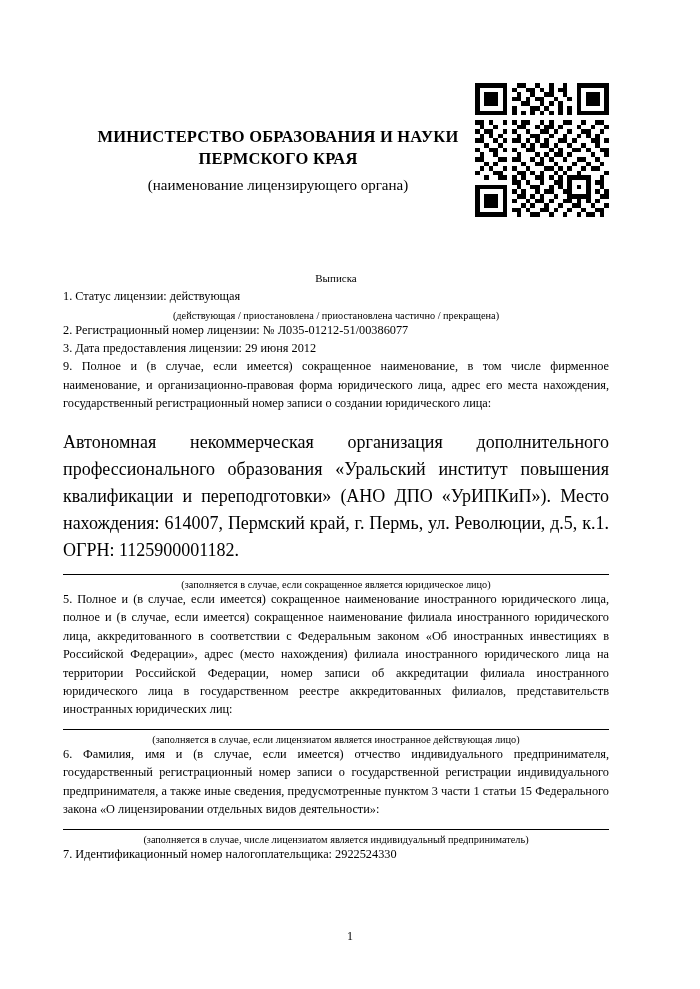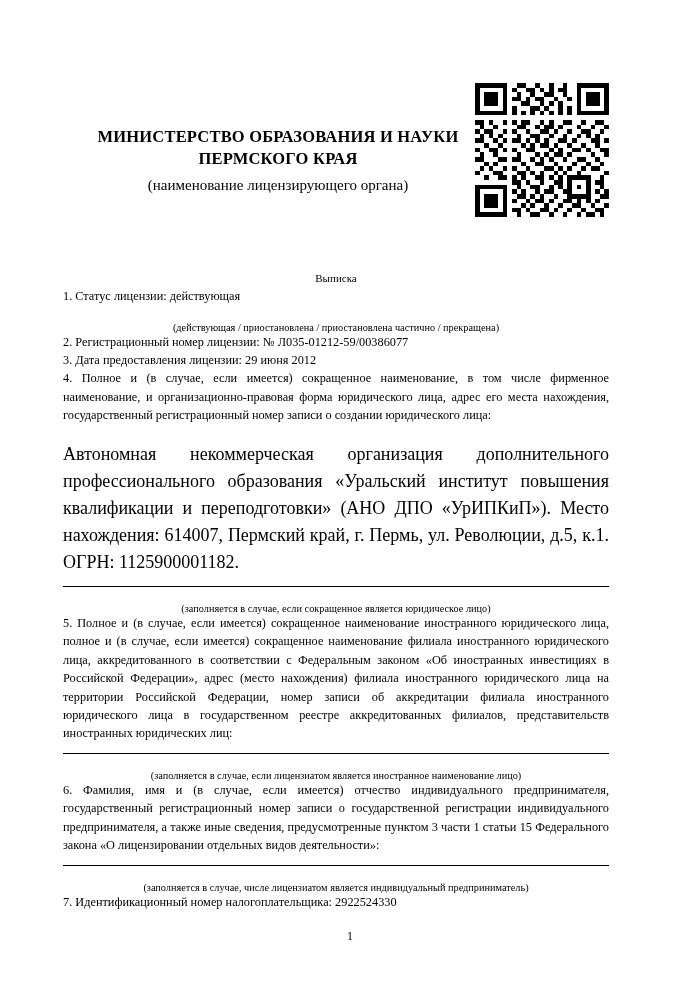--- a/index.html
+++ b/index.html
@@ -59,21 +59,21 @@
 
   .section {
     font-size: 12.3px;
     text-align: justify;
     line-height: 1.5;
   }
 
   .note {
     text-align: center;
     font-size: 10.3px;
-    margin-top: 16px;
+    margin-top: 4px;
   }
 
   .rule {
     border: 0;
     border-top: 1px solid #000;
     margin: 10px 0 0 0;
     height: 0;
   }
   .body-para {
     font-size: 18px;
@@ -341,32 +341,32 @@
     <div class="org-subtitle">(наименование лицензирующего органа)</div>
   </div>
 
   <div class="doc-title">
     <div>Выписка</div>
   </div>
 
   <div class="section">1. Статус лицензии: действующая</div>
   <div class="note">(действующая / приостановлена / приостановлена частично / прекращена)</div>
 
-  <div class="section">2. Регистрационный номер лицензии: № Л035-01212-59/00386077</div>
+  <div class="section">2. Регистрационный номер лицензии: № Л035-01212-51/00386077</div>
 
   <div class="section">3. Дата предоставления лицензии: 29 июня 2012</div>
 
-  <div class="section">4. Полное и (в случае, если имеется) сокращенное наименование, в том числе фирменное наименование, и организационно-правовая форма юридического лица, адрес его места нахождения, государственный регистрационный номер записи о создании юридического лица:</div>
+  <div class="section">9. Полное и (в случае, если имеется) сокращенное наименование, в том числе фирменное наименование, и организационно-правовая форма юридического лица, адрес его места нахождения, государственный регистрационный номер записи о создании юридического лица:</div>
   <div class="body-para">Автономная некоммерческая организация дополнительного профессионального образования «Уральский институт повышения квалификации и переподготовки» (АНО ДПО «УрИПКиП»). Место нахождения: 614007, Пермский край, г. Пермь, ул. Революции, д.5, к.1. ОГРН: 1125900001182.</div>
   <hr class="rule">
   <div class="note">(заполняется в случае, если сокращенное является юридическое лицо)</div>
 
   <div class="section">5. Полное и (в случае, если имеется) сокращенное наименование иностранного юридического лица, полное и (в случае, если имеется) сокращенное наименование филиала иностранного юридического лица, аккредитованного в соответствии с Федеральным законом «Об иностранных инвестициях в Российской Федерации», адрес (место нахождения) филиала иностранного юридического лица на территории Российской Федерации, номер записи об аккредитации филиала иностранного юридического лица в государственном реестре аккредитованных филиалов, представительств иностранных юридических лиц:</div>
   <hr class="rule">
-  <div class="note">(заполняется в случае, если лицензиатом является иностранное наименование лицо)</div>
+  <div class="note">(заполняется в случае, если лицензиатом является иностранное действующая лицо)</div>
 
   <div class="section">6. Фамилия, имя и (в случае, если имеется) отчество индивидуального предпринимателя, государственный регистрационный номер записи о государственной регистрации индивидуального предпринимателя, а также иные сведения, предусмотренные пунктом 3 части 1 статьи 15 Федерального закона «О лицензировании отдельных видов деятельности»:</div>
   <hr class="rule">
   <div class="note">(заполняется в случае, числе лицензиатом является индивидуальный предприниматель)</div>
 
   <div class="section">7. Идентификационный номер налогоплательщика: 2922524330</div>
 
   <div class="page-num">1</div>
 </div>
 

